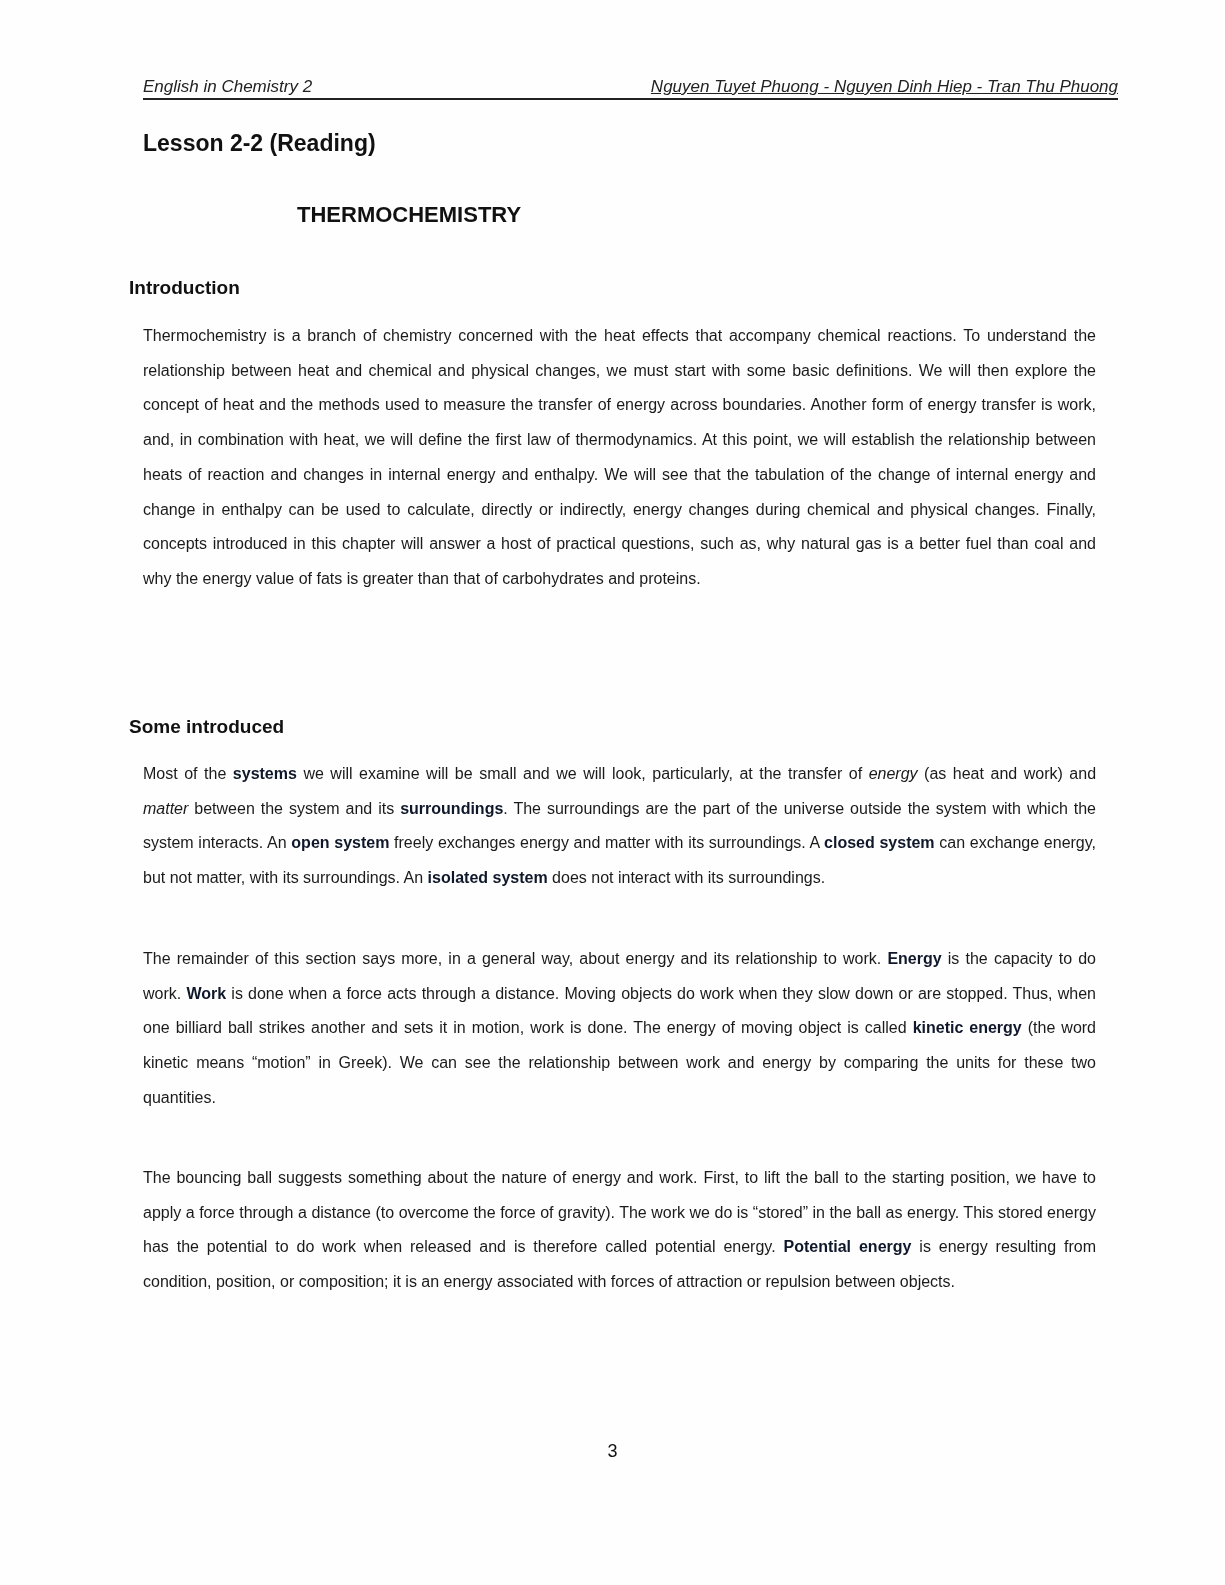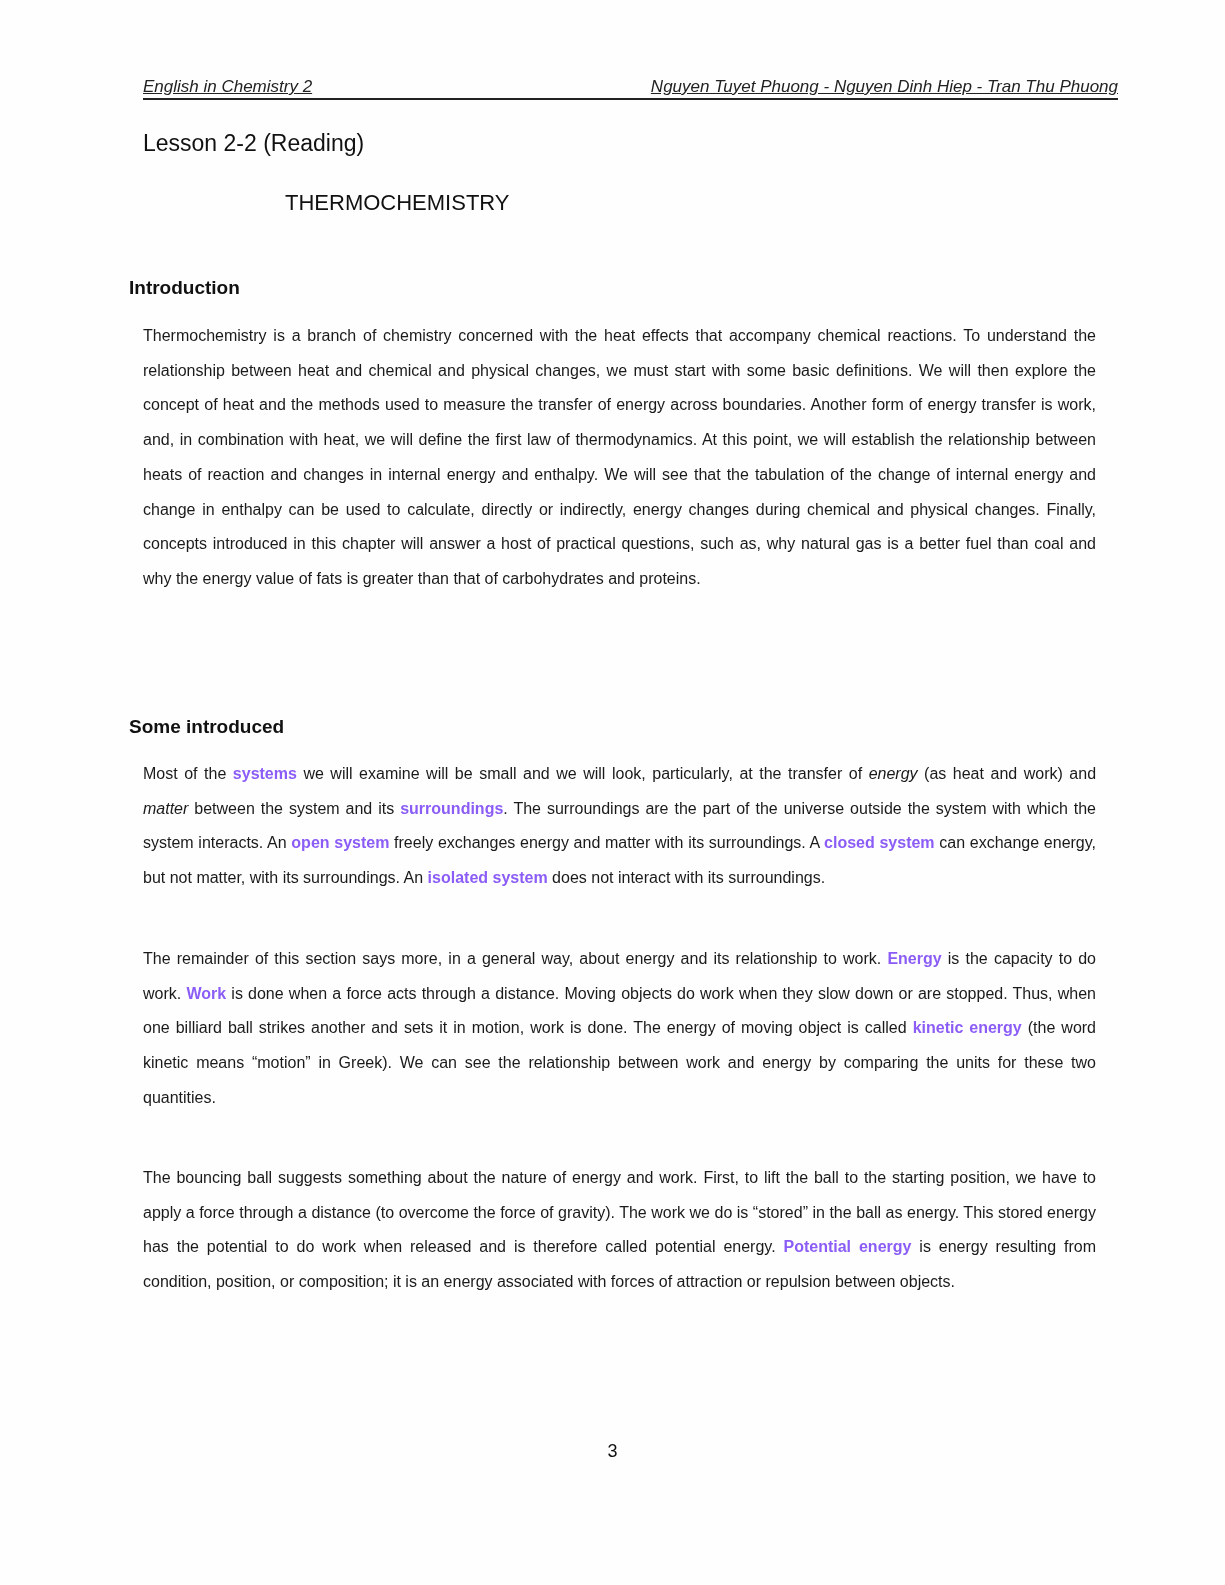--- a/index.html
+++ b/index.html
@@ -7,31 +7,31 @@
   .page {
     position: absolute; left: 0; top: 0; width: 1225px; height: 1585px;
     background: #fefefe; color: #111;
     font-family: "Liberation Sans", "DejaVu Sans", sans-serif;
   }
   .header {
     position: absolute; left: 143px; top: 76px; width: 975px; height: 22px;
     border-bottom: 2px solid #222;
     font-size: 17px; font-style: italic; color: #222;
   }
-  .header .left { position: absolute; left: 0; top: 1px; text-decoration: underline; }
+  .header .left { position: absolute; left: 0; top: 1px; }
   .header .right { position: absolute; right: 0; top: 1px; text-decoration: underline; }
-  .lesson { position: absolute; left: 143px; top: 130px; font-size: 23px; font-weight: normal; margin: 0; }
-  .title { position: absolute; left: 285px; top: 190px; font-size: 22px; font-weight: normal; margin: 0; }
+  .lesson { position: absolute; left: 143px; top: 130px; font-size: 23px; font-weight: bold; margin: 0; }
+  .title { position: absolute; left: 285px; top: 190px; font-size: 22px; font-weight: bold; margin: 12px; }
   .sec-head { position: absolute; left: 129px; font-size: 19px; font-weight: bold; margin: 0; }
   .para {
     position: absolute; left: 143px; width: 953px;
     font-size: 16px; line-height: 34.7px; text-align: justify; margin: 0;
     color: #1a1a1a;
   }
-  .para b { font-weight: bold; color: #8b5cf6; }
+  .para b { font-weight: bold; color: #0f172a; }
   .page-num { position: absolute; left: 0; width: 1225px; top: 1441px; text-align: center; font-size: 18px; }
 </style>
 </head>
 <body>
 
 <div class="page">
   <div class="header">
     <span class="left">English in Chemistry 2</span>
     <span class="right">Nguyen Tuyet Phuong - Nguyen Dinh Hiep - Tran Thu Phuong</span>
   </div>

